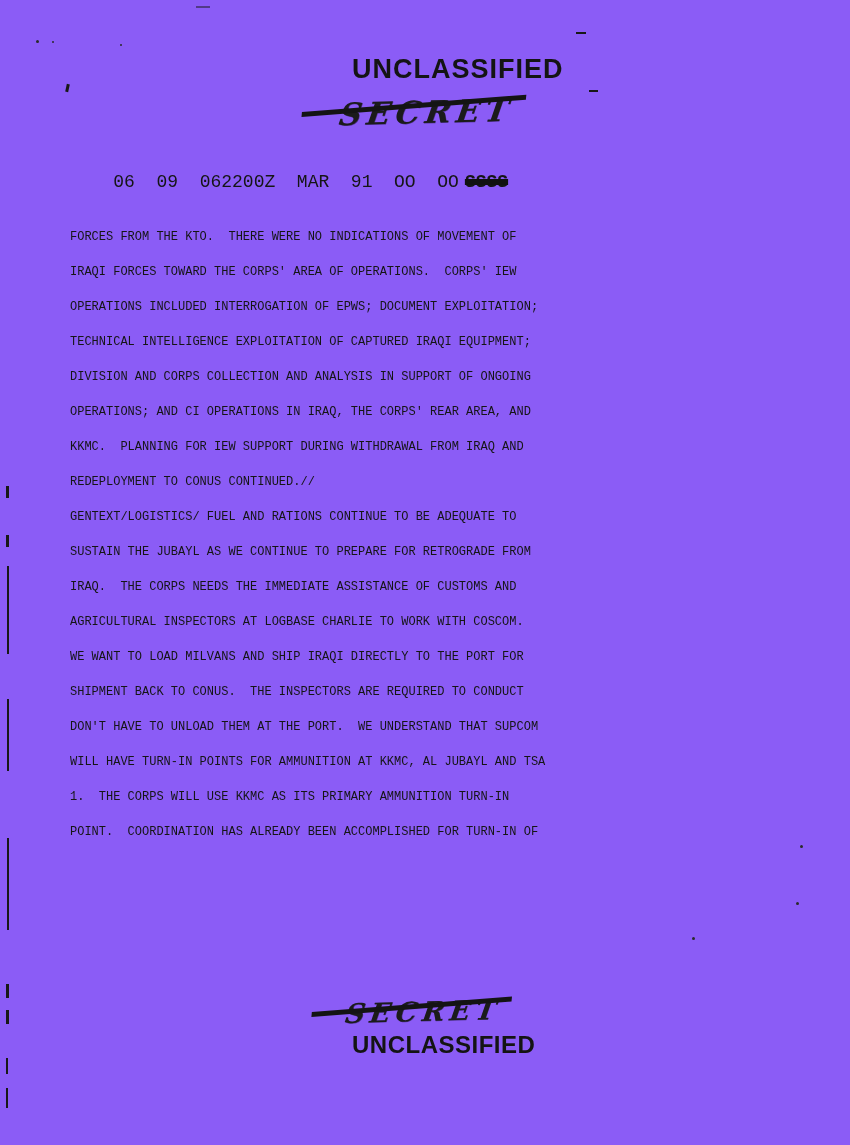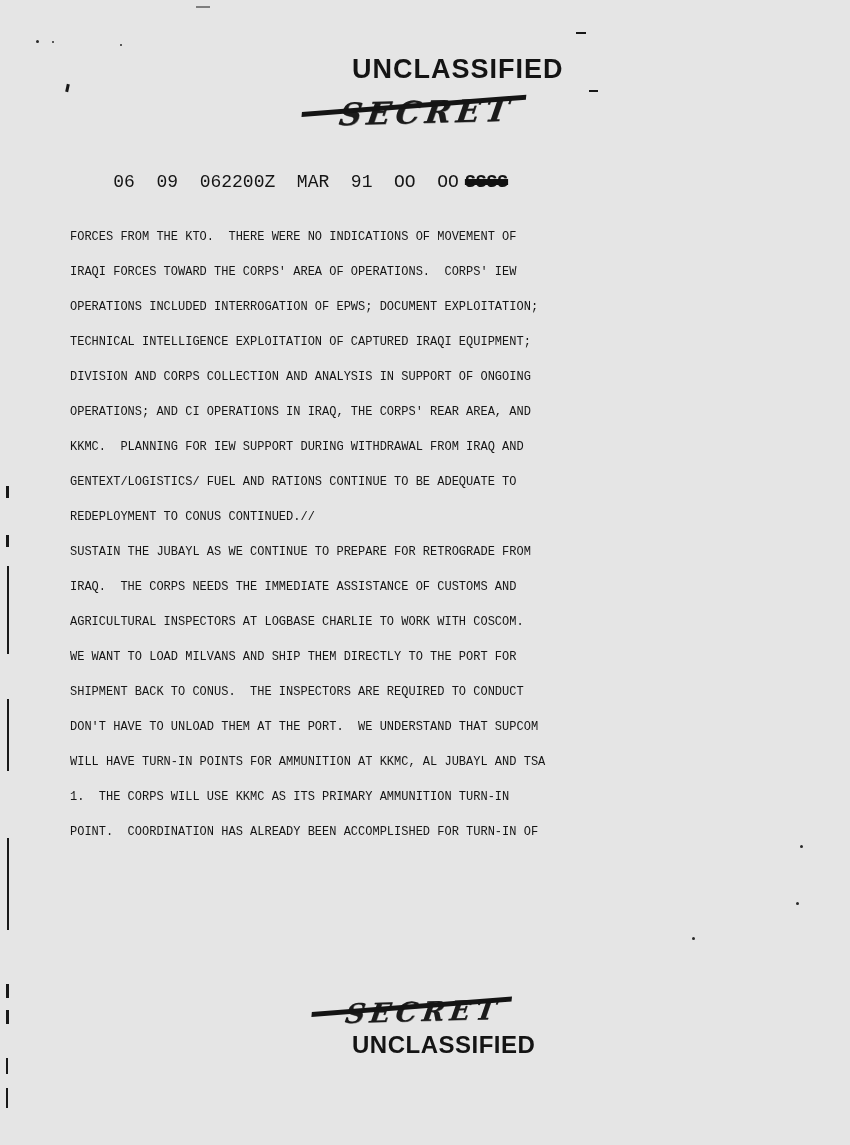--- a/index.html
+++ b/index.html
@@ -1,21 +1,21 @@
 <!DOCTYPE html>
 <html><head>
 <meta charset="utf-8">
 <style>
   * { margin: 0; padding: 0; box-sizing: border-box; }
   html, body { background: #ffffff; }
   .page {
     position: relative;
     width: 850px;
     height: 1145px;
-    background: #e5e5e5;
+    background: #8b5cf6;
     overflow: hidden;
     font-family: "Liberation Mono", monospace;
     color: #161616;
   }
 
   
   .top-classification {
     position: absolute;
     top: 54px;
     left: 352px;
@@ -123,26 +123,26 @@
   </div>
 
   <div class="body-text">
     <div class="line">FORCES FROM THE KTO.  THERE WERE NO INDICATIONS OF MOVEMENT OF</div>
     <div class="line">IRAQI FORCES TOWARD THE CORPS' AREA OF OPERATIONS.  CORPS' IEW</div>
     <div class="line">OPERATIONS INCLUDED INTERROGATION OF EPWS; DOCUMENT EXPLOITATION;</div>
     <div class="line">TECHNICAL INTELLIGENCE EXPLOITATION OF CAPTURED IRAQI EQUIPMENT;</div>
     <div class="line">DIVISION AND CORPS COLLECTION AND ANALYSIS IN SUPPORT OF ONGOING</div>
     <div class="line">OPERATIONS; AND CI OPERATIONS IN IRAQ, THE CORPS' REAR AREA, AND</div>
     <div class="line">KKMC.  PLANNING FOR IEW SUPPORT DURING WITHDRAWAL FROM IRAQ AND</div>
+    <div class="line">REDEPLOYMENT TO CONUS CONTINUED.//</div>
     <div class="line">GENTEXT/LOGISTICS/ FUEL AND RATIONS CONTINUE TO BE ADEQUATE TO</div>
-    <div class="line">REDEPLOYMENT TO CONUS CONTINUED.//</div>
     <div class="line">SUSTAIN THE JUBAYL AS WE CONTINUE TO PREPARE FOR RETROGRADE FROM</div>
     <div class="line">IRAQ.  THE CORPS NEEDS THE IMMEDIATE ASSISTANCE OF CUSTOMS AND</div>
     <div class="line">AGRICULTURAL INSPECTORS AT LOGBASE CHARLIE TO WORK WITH COSCOM.</div>
-    <div class="line">WE WANT TO LOAD MILVANS AND SHIP THEM DIRECTLY TO THE PORT FOR</div>
+    <div class="line">WE WANT TO LOAD MILVANS AND SHIP IRAQI DIRECTLY TO THE PORT FOR</div>
     <div class="line">SHIPMENT BACK TO CONUS.  THE INSPECTORS ARE REQUIRED TO CONDUCT</div>
     <div class="line">DON'T HAVE TO UNLOAD THEM AT THE PORT.  WE UNDERSTAND THAT SUPCOM</div>
     <div class="line">WILL HAVE TURN-IN POINTS FOR AMMUNITION AT KKMC, AL JUBAYL AND TSA</div>
     <div class="line">1.  THE CORPS WILL USE KKMC AS ITS PRIMARY AMMUNITION TURN-IN</div>
     <div class="line">POINT.  COORDINATION HAS ALREADY BEEN ACCOMPLISHED FOR TURN-IN OF</div>
   </div>
 
   <div class="stamp stamp-bottom">
     <span class="stamp-text">SECRET</span>
   </div>

